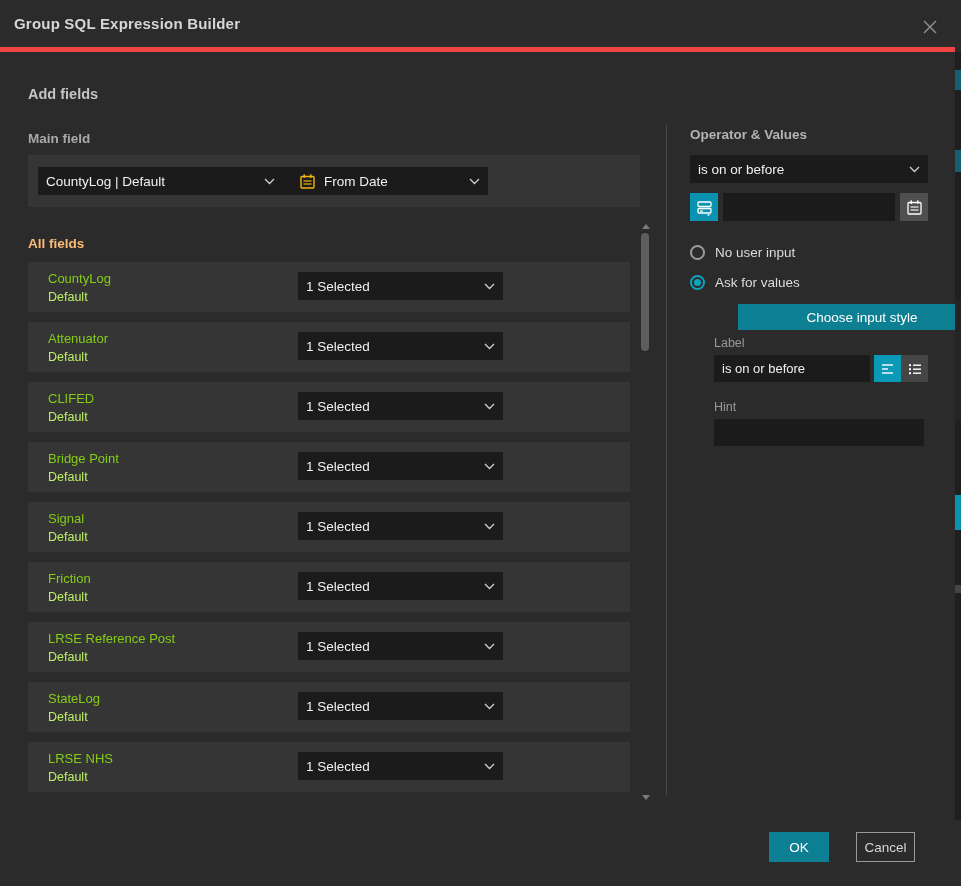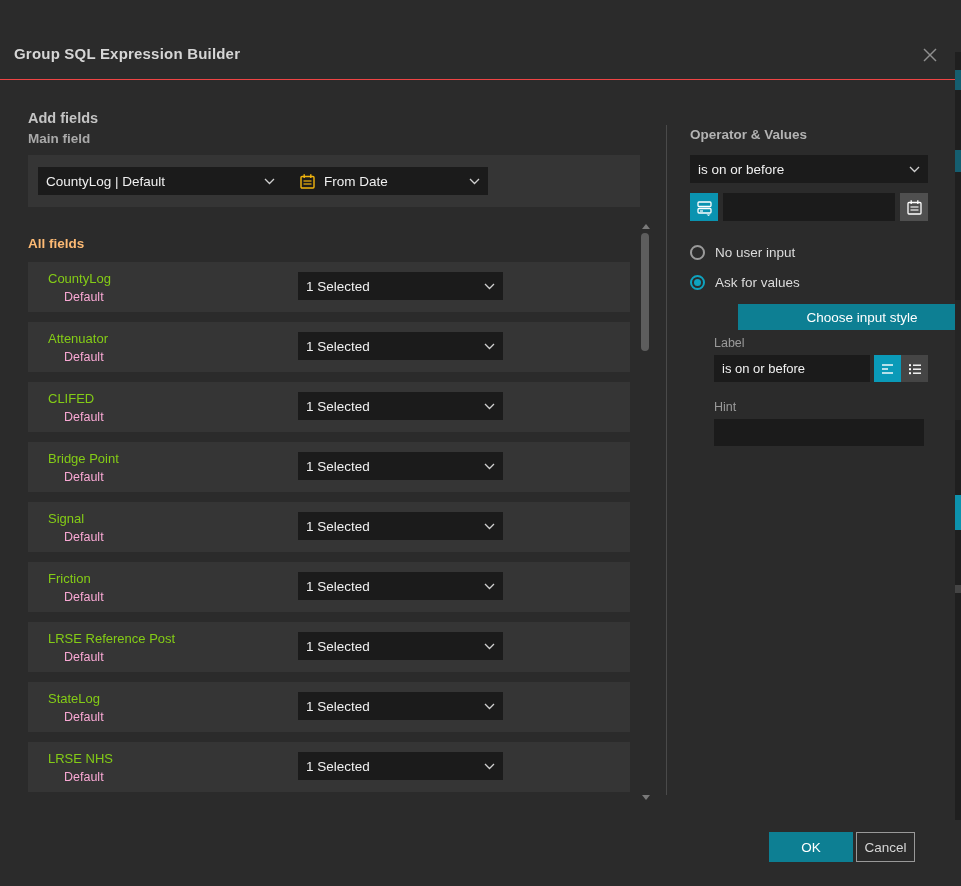--- a/index.html
+++ b/index.html
@@ -14,31 +14,31 @@
     overflow: hidden;
   }
 
   
   .edge-strip { position: absolute; right: 0; top: 0; width: 6px; height: 886px; background: #1f1f1f; }
   .edge-strip .seg { position: absolute; left: 0; width: 6px; }
 
   
   .titlebar {
     position: absolute; top: 0; left: 0; width: 955px; height: 52px;
-    border-bottom: 1px solid #ef4444;
-    display: flex; align-items: center; margin-top: 28px;
+    border-bottom: 5px solid #ef4444;
+    display: flex; align-items: center;
   }
   .title { margin-left: 14px; font-size: 15px; font-weight: bold; color: #d6d6d6; letter-spacing: .2px; }
   .close-btn {
     position: absolute; right: 12px; top: 14px; width: 26px; height: 26px;
     display: flex; align-items: center; justify-content: center; cursor: pointer;
   }
 
   .section-heading { position: absolute; font-weight: bold; }
-  .h-add    { left: 28px; top: 86px;  font-size: 14.5px; color: #c4c4c4; margin-top: 24px; }
+  .h-add    { left: 28px; top: 86px;  font-size: 14.5px; color: #c4c4c4; }
   .h-main   { left: 28px; top: 131px; font-size: 13.5px; color: #a9a9a9; }
   .h-all    { left: 28px; top: 236px; font-size: 13.5px; color: #fdba74; }
   .h-op     { left: 690px; top: 127px; font-size: 13.5px; color: #b3b3b3; }
 
   
   .select {
     background: #1b1b1b; height: 28px;
     display: flex; align-items: center;
     padding: 0 8px; cursor: pointer;
     font-size: 13.5px; color: #f0f0f0;
@@ -55,21 +55,21 @@
   .field-select { width: 205px; padding-left: 16px; }
   .cal-yellow { margin-right: 8px; display: flex; }
 
   
   .fields-list { position: absolute; left: 28px; top: 262px; width: 602px; }
   .field-row {
     position: relative; height: 50px; margin-bottom: 10px;
     background: #353535;
   }
   .field-row .fname { position: absolute; left: 20px; top: 9px; font-size: 13px; color: #84cc16; }
-  .field-row .fsub  { position: absolute; left: 36px; top: 28px; font-size: 12.5px; color: #f9a8d4; }
+  .field-row .fsub  { position: absolute; left: 20px; top: 28px; font-size: 12.5px; color: #bef264; }
   .field-row .select { position: absolute; left: 270px; top: 10px; width: 205px; }
 
   
   .scrollbar { position: absolute; left: 640px; top: 222px; width: 12px; height: 580px; }
   .sb-arrow { position: absolute; left: 2px; width: 0; height: 0; border-left: 4px solid transparent; border-right: 4px solid transparent; }
   .sb-up   { top: 2px;    border-bottom: 5px solid #7a7a7a; }
   .sb-down { bottom: 2px; border-top: 5px solid #7a7a7a; }
   .sb-thumb { position: absolute; left: 1px; top: 11px; width: 8px; height: 118px; background: #5d5d5d; border-radius: 4px; }
 
   .v-divider { position: absolute; left: 666px; top: 125px; width: 1px; height: 670px; background: #4a4a4a; }
@@ -104,21 +104,21 @@
   .label-row { position: absolute; left: 714px; top: 355px; display: flex; }
   .label-input { width: 156px; height: 27px; background: #1b1b1b; border: none; color: #f0f0f0; font-size: 13px; padding: 0 8px; margin-right: 4px; font-family: "Liberation Sans", sans-serif; }
   .style-btn { width: 27px; height: 27px; display: flex; align-items: center; justify-content: center; cursor: pointer; }
   .style-btn.active { background: #0a9ab8; }
   .style-btn.idle { background: #454545; }
 
   .hint-input { position: absolute; left: 714px; top: 419px; width: 210px; height: 27px; background: #1b1b1b; border: none; color: #f0f0f0; font-size: 13px; padding: 0 8px; font-family: "Liberation Sans", sans-serif; }
 
   
   .ok-btn {
-    position: absolute; left: 769px; top: 832px; width: 84px; height: 30px;
+    position: absolute; left: 769px; top: 832px; width: 60px; height: 30px;
     background: #0d7f93; border: none; color: #fff; font-size: 13.5px; cursor: pointer;
     font-family: "Liberation Sans", sans-serif;
   }
   .cancel-btn {
     position: absolute; left: 856px; top: 832px; width: 59px; height: 30px;
     background: transparent; border: 1px solid #999; color: #d6d6d6; font-size: 13.5px; cursor: pointer;
     font-family: "Liberation Sans", sans-serif;
   }
 </style>
 </head>

